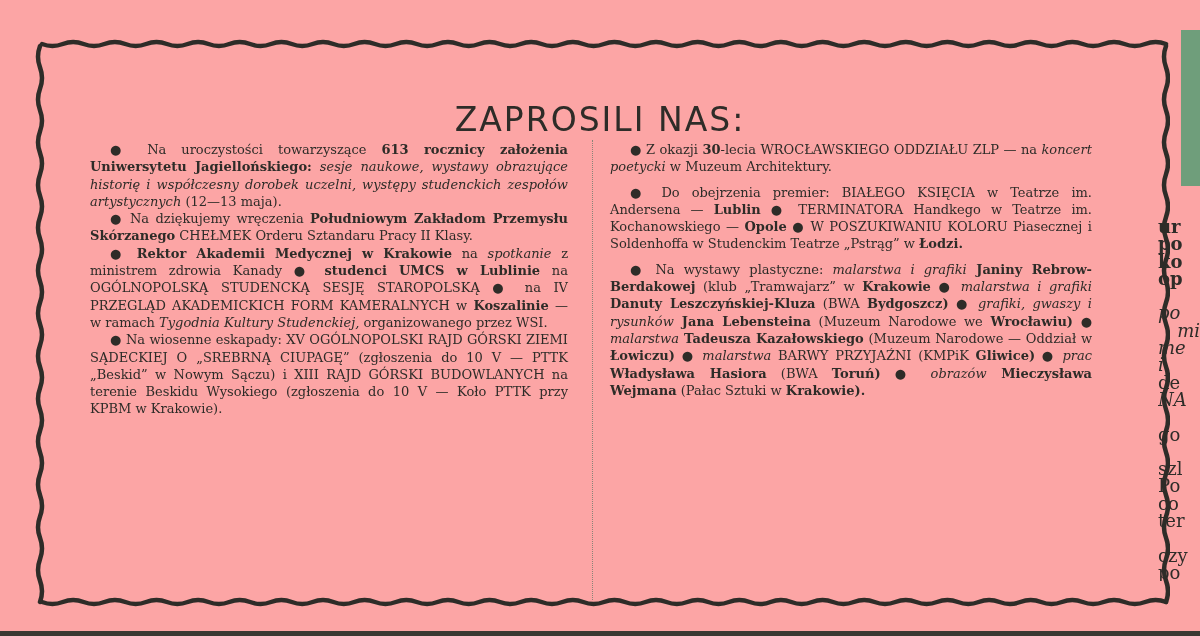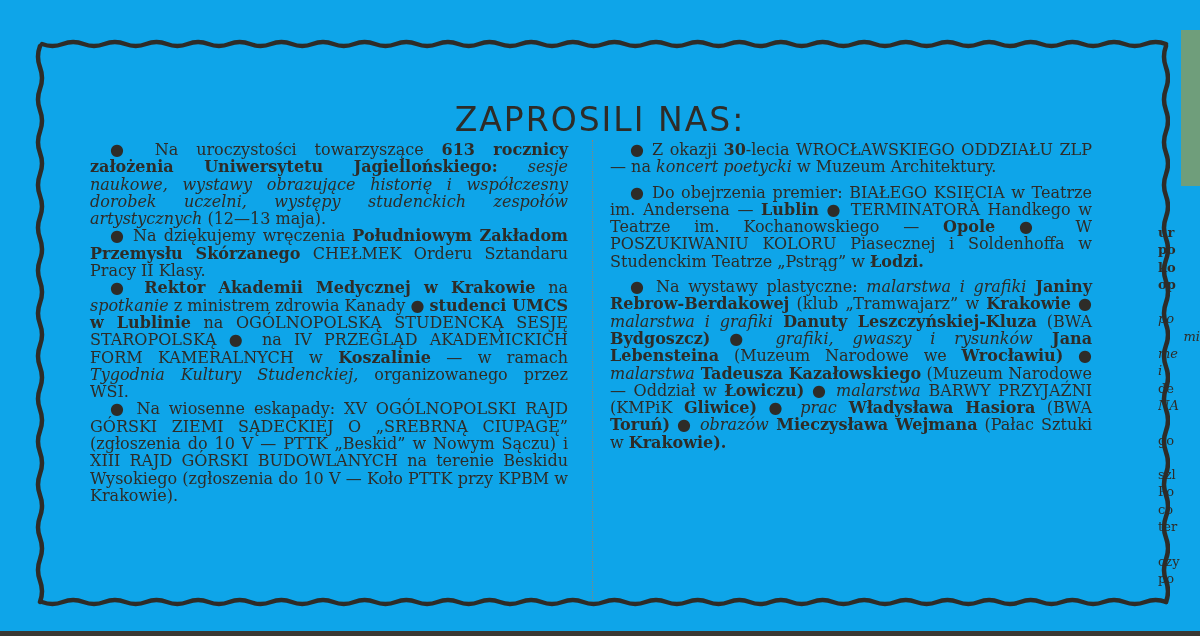--- a/index.html
+++ b/index.html
@@ -3,49 +3,49 @@
   <meta charset="utf-8">
   <style>
     html, body { margin: 0; padding: 0; }
     body {
       width: 1200px; height: 636px; overflow: hidden;
       background: #ebe6d6;
       font-family: "DejaVu Serif", serif;
       color: #2e2c28;
       position: relative;
     }
-    .page { position: absolute; inset: 0; background: #0ea5e9; }
+    .page { position: absolute; inset: 0; background: #fca5a5; }
     .frame { position: absolute; left: 30px; top: 34px; width: 1140px; height: 574px; }
     .frame svg { position: absolute; left: 0; top: 0; }
     .title {
       position: absolute; left: 0; width: 1200px; top: 78px; text-align: center;
       font-family: "DejaVu Sans", sans-serif; font-size: 33px; letter-spacing: 2px;
       color: #2e2c28; font-weight: normal;
     }
     .col {
-      position: absolute; top: 141px; font-size: 16px; line-height: 17.3px;
+      position: absolute; top: 141px; font-size: 13px; line-height: 17.3px;
       text-align: justify;
     }
     .col-left { left: 90px; width: 478px; }
     .col-right { left: 610px; width: 482px; }
     .col p { margin: 0; text-indent: 20px; }
     .col-right p { margin-bottom: 8px; }
     .col-right p.thanks { text-align: right; font-style: italic; margin-top: 14px; text-indent: 0; }
     .divider {
       position: absolute; left: 592px; top: 140px; height: 460px; width: 0;
       border-left: 1px dotted #8a8578;
     }
     b { font-weight: bold; }
     i { font-style: italic; }
     .side-green {
       position: absolute; left: 1181px; top: 30px; width: 19px; height: 156px; background: #6f9e7b;
     }
     .side-text {
-      position: absolute; left: 1158px; top: 224px; width: 42px; overflow: hidden;
-      font-size: 13px; line-height: 17.3px; white-space: nowrap;
+      position: absolute; left: 1158px; top: 218px; width: 42px; overflow: hidden;
+      font-size: 18px; line-height: 17.3px; white-space: nowrap;
     }
     .side-text div { height: 17.3px; }
     .bottom-bar { position: absolute; left: 0; top: 631px; width: 1200px; height: 5px; background: #3a3833; }
   </style>
 </head>
 <body>
 
 <div class="page">
 
   <div class="frame">

